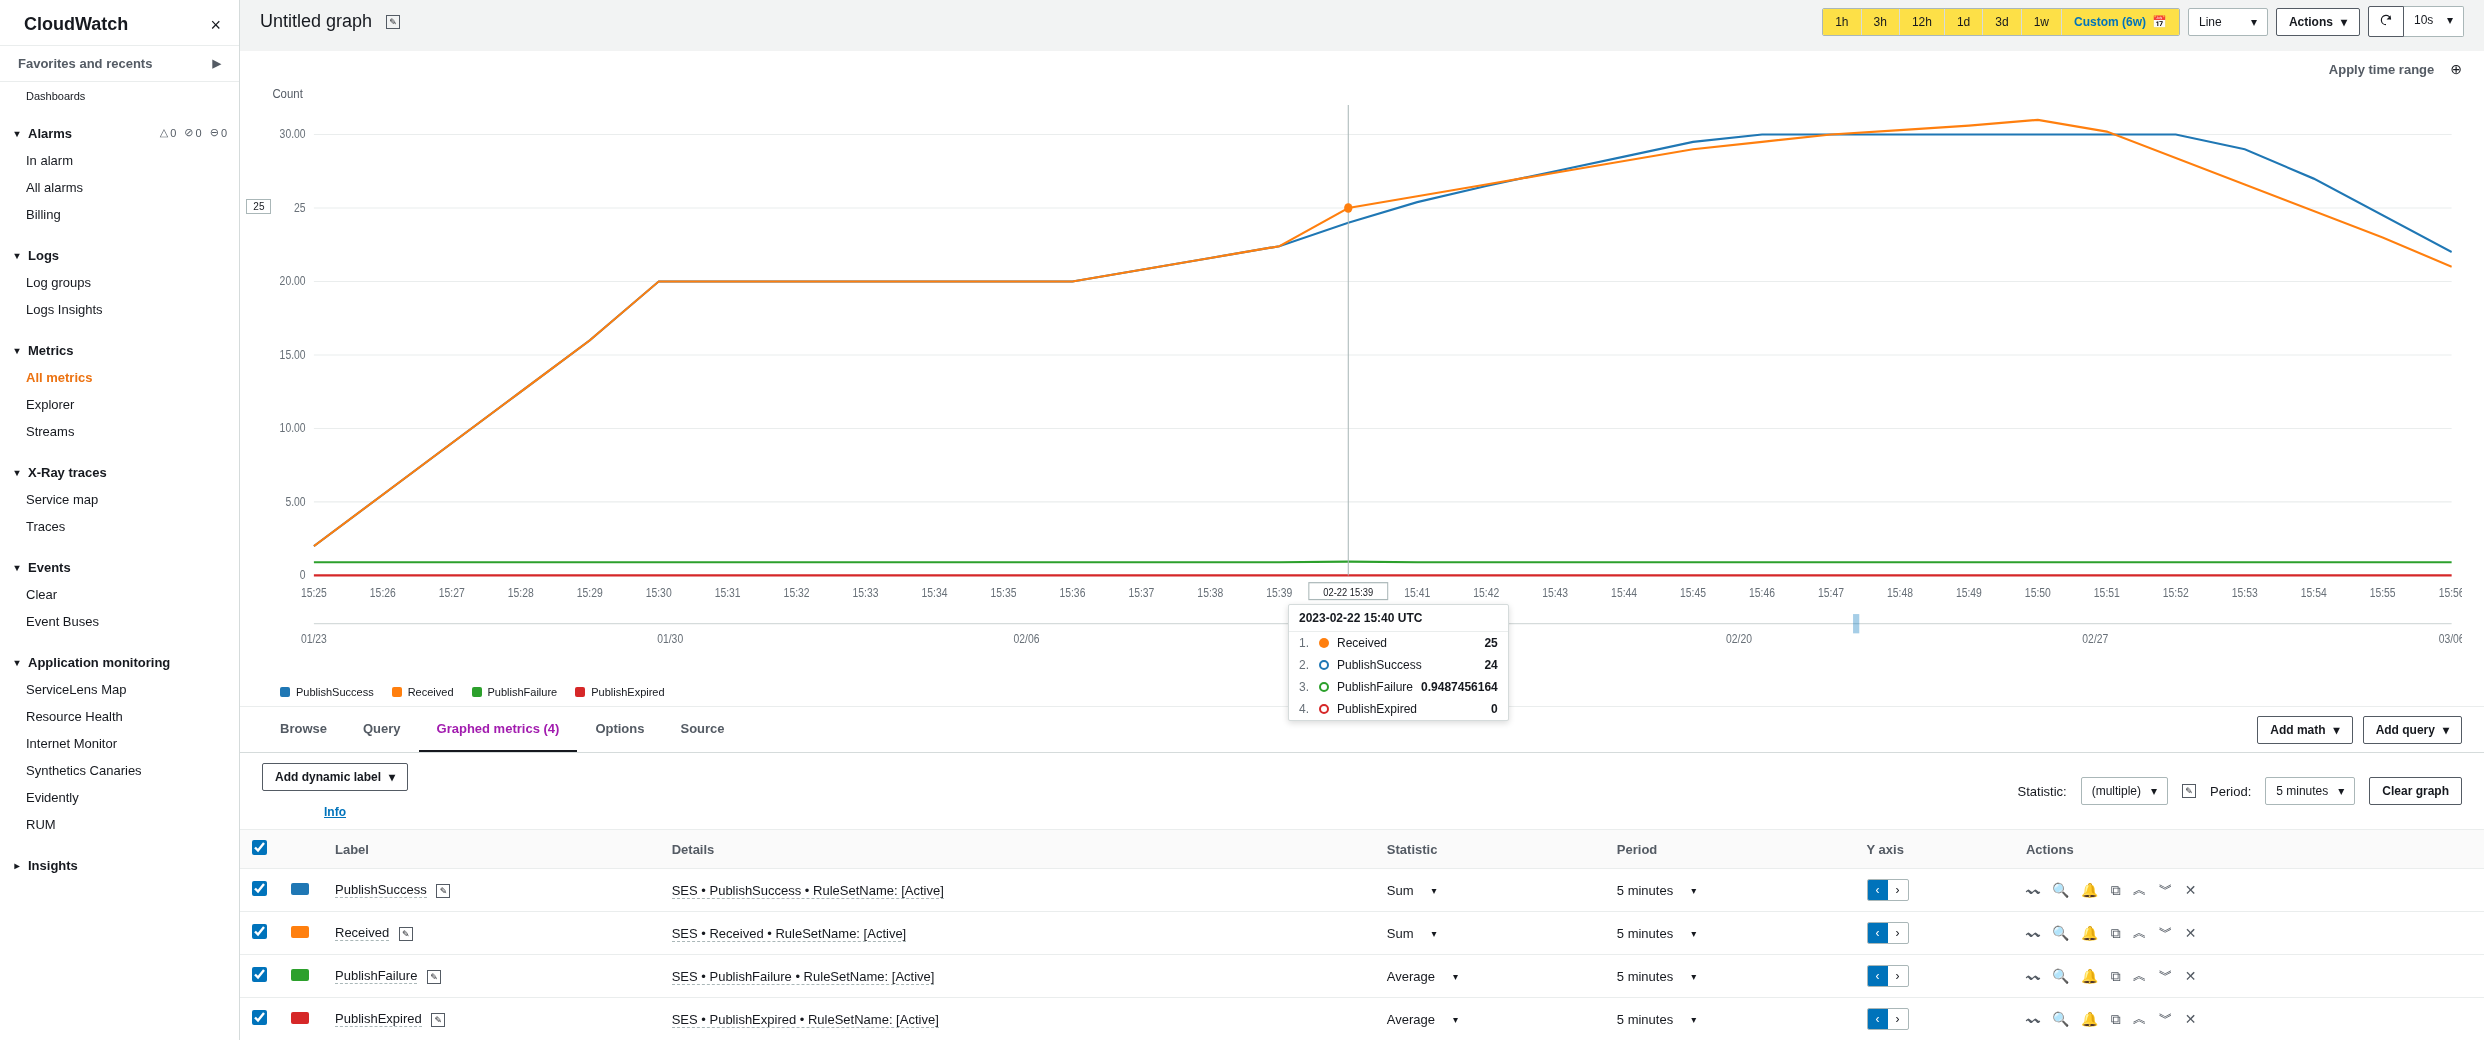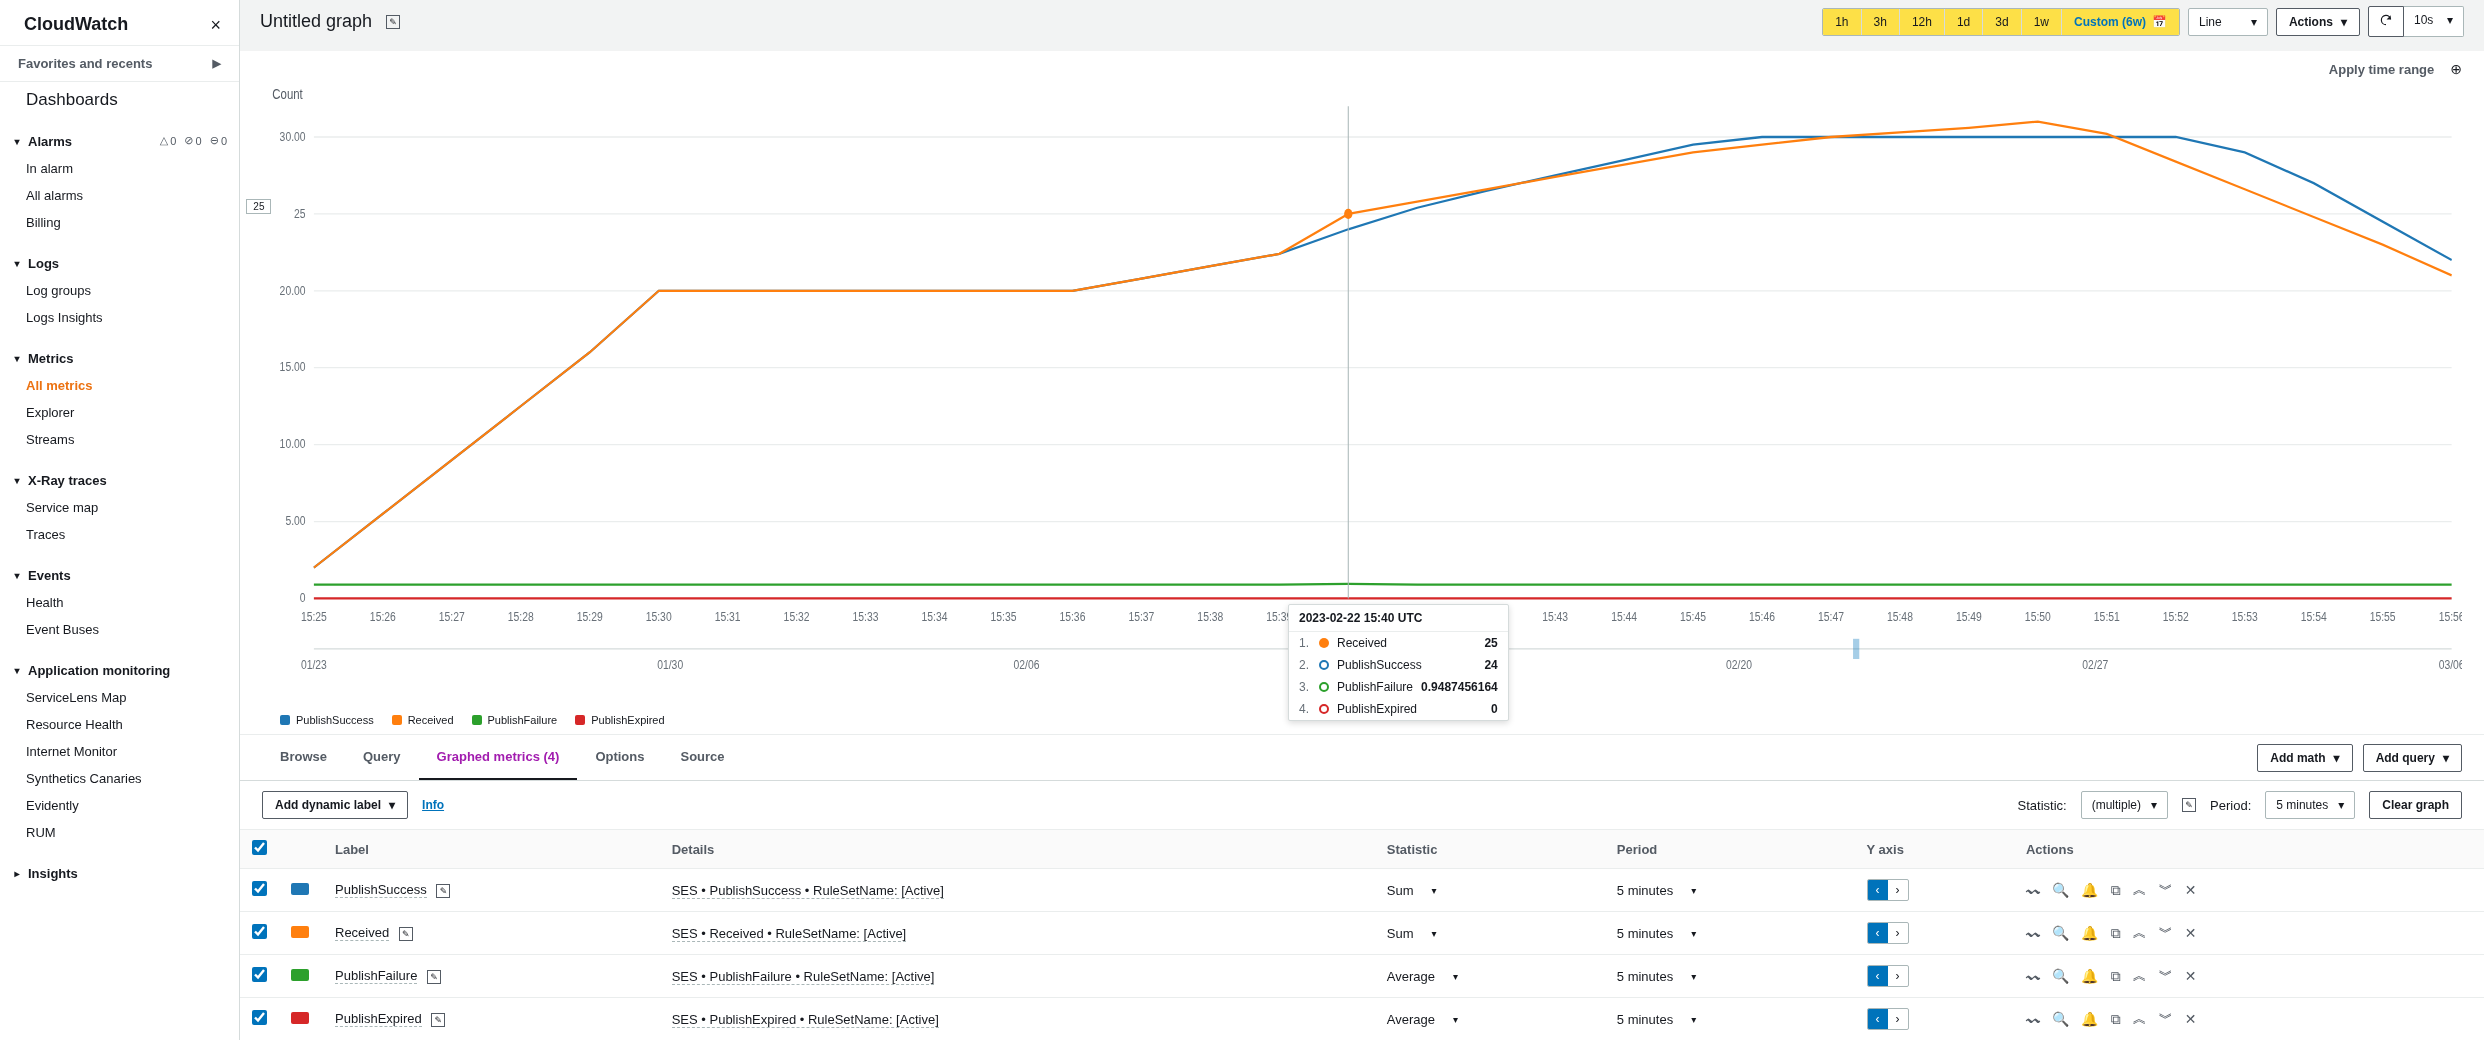--- a/index.html
+++ b/index.html
@@ -7,21 +7,21 @@
   .app { display: flex; height: 100vh; width: 100%; }
 
   
   .sidebar { width: 240px; border-right: 1px solid #d5dbdb; display: flex; flex-direction: column; overflow-y: auto; }
   .sidebar-header { display: flex; align-items: center; justify-content: space-between; padding: 14px 18px 10px 24px; }
   .sidebar-header h1 { font-size: 18px; font-weight: 700; }
   .sidebar-close { font-size: 18px; line-height: 1; cursor: pointer; color: #16191f; }
   .fav-row { display: flex; align-items: center; justify-content: space-between; padding: 10px 18px; font-size: 13px; color: #545b64; border-top: 1px solid #eaeded; border-bottom: 1px solid #eaeded; cursor: pointer; font-weight: bold; }
   .fav-row .chev { font-size: 11px; }
   .nav-section { padding: 8px 0 4px 0; }
-  .nav-plain { padding: 8px 18px 8px 26px; font-size: 17px; cursor: pointer; }
+  .nav-plain { padding: 8px 18px 8px 26px; font-size: 11px; cursor: pointer; }
   .nav-group-title { display: flex; align-items: center; gap: 6px; padding: 8px 18px 6px 12px; font-size: 13px; font-weight: 700; cursor: pointer; }
   .nav-group-title .caret { font-size: 10px; width: 10px; text-align: center; }
   .nav-item { padding: 6px 18px 6px 26px; font-size: 13px; cursor: pointer; }
   .nav-item.active { color: #ec7211; font-weight: 700; }
   .alarm-badges { display: flex; gap: 8px; font-size: 11px; color: #545b64; align-items: center; }
   .alarm-badges span { display: inline-flex; align-items: center; gap: 2px; }
   .alarm-row { display: flex; align-items: center; justify-content: space-between; padding-right: 12px; }
   .nav-group-body { }
 
   
@@ -60,21 +60,21 @@
   .tooltip-row .val { font-weight: 700; }
 
   
   .tabs-row { display: flex; align-items: center; justify-content: space-between; padding: 0 22px; border-top: 1px solid #eaeded; border-bottom: 1px solid #d5dbdb; background: #fff; }
   .tabs { display: flex; }
   .tab { padding: 14px 18px; font-size: 13px; cursor: pointer; color: #545b64; font-weight: 700; border-bottom: 2px solid transparent; }
   .tab.active { color: #a21caf; border-bottom-color: #16191f; }
   .tab-right-btns { display: flex; gap: 10px; padding: 8px 0; }
 
   .filters-row { display: flex; align-items: center; justify-content: space-between; padding: 10px 22px; background: #fff; }
-  .filters-left { display: flex; align-items: center; gap: 14px; }
+  .filters-left { display: flex; align-items: center; gap: 14px; flex-direction: column; }
   .info-link { color: #0073bb; font-size: 12px; font-weight: 700; }
   .filters-right { display: flex; align-items: center; gap: 14px; font-size: 13px; }
   .filters-right label { font-weight: 400; }
 
   .metrics-table { width: 100%; border-collapse: collapse; background: #fff; }
   .metrics-table th, .metrics-table td { text-align: left; padding: 10px 12px; font-size: 13px; border-top: 1px solid #eaeded; vertical-align: middle; }
   .metrics-table th { font-weight: 700; color: #545b64; background: #fafafa; }
   .metrics-table td.label-cell { font-weight: 400; }
   .dashed { border-bottom: 1px dashed #aab7b8; }
   .swatch { width: 18px; height: 12px; display: inline-block; border-radius: 2px; }
@@ -169,21 +169,21 @@
           <div class="nav-item">Traces</div>
         </div>
     </div>
 
     <div class="nav-section">
       <div class="nav-group-title">
         <span class="caret">▾</span>
         <span>Events</span>
       </div>
       <div class="nav-group-body">
-          <div class="nav-item">Health</div>
+          <div class="nav-item">Clear</div>
           <div class="nav-item">Event Buses</div>
         </div>
     </div>
 
     <div class="nav-section">
       <div class="nav-group-title">
         <span class="caret">▾</span>
         <span>Application monitoring</span>
       </div>
       <div class="nav-group-body">

